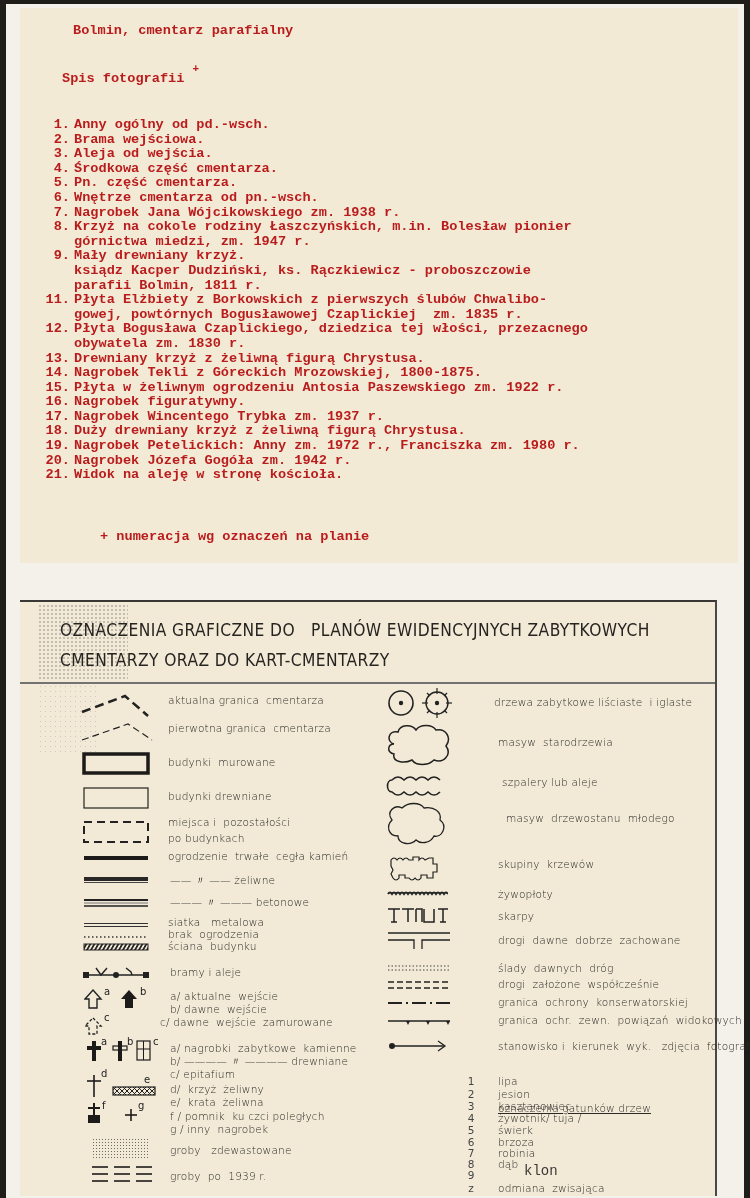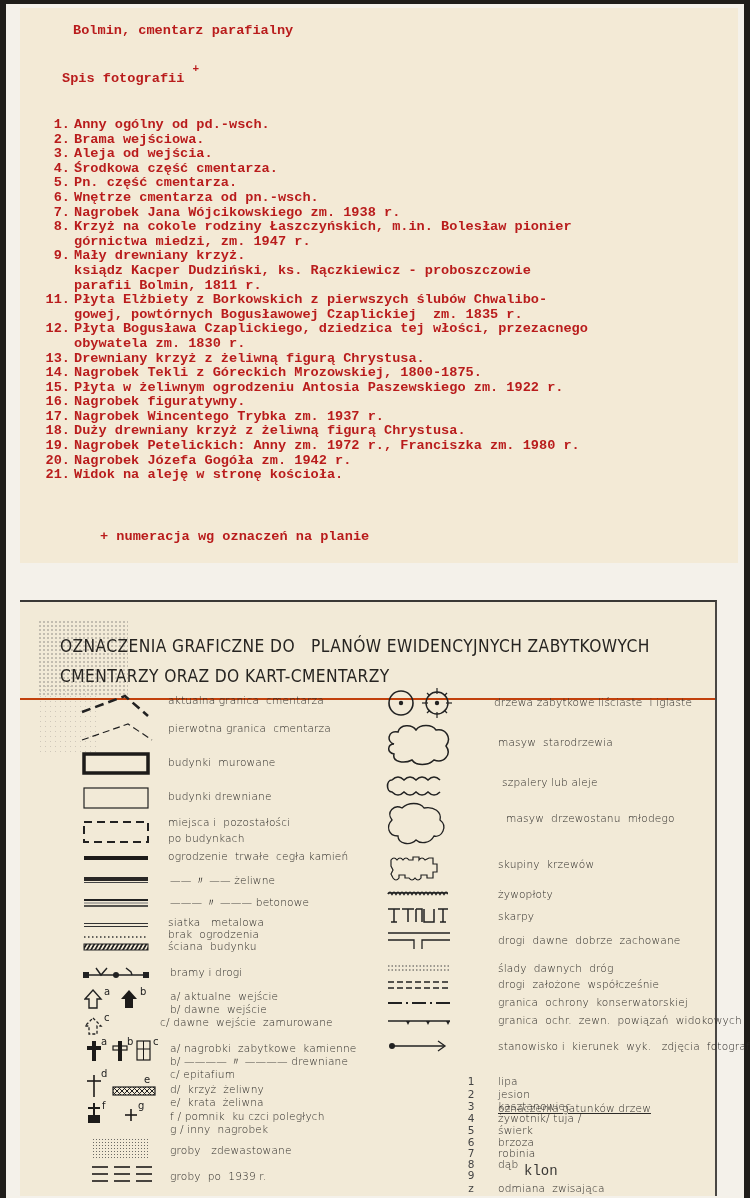--- a/index.html
+++ b/index.html
@@ -29,22 +29,22 @@
   .photo-list .txt { padding-left:4px; white-space:pre; }
   .footnote { position:absolute; left:80px; top:522px; }
 
   .sheet-bottom {
     position:absolute; left:20px; top:600px; width:695px; height:594px;
     background:#f2ead7;
     border-top:2px solid #3a3835;
     border-right:2px solid #4a4744;
   }
   .bl-head {
-    position:absolute; left:0; top:16px; right:0; height:80px;
-    border-bottom:2px solid #c2410c;
+    position:absolute; left:0; top:0; right:0; height:80px;
+    border-bottom:2px solid #737373;
   }
   .speckle {
     position:absolute; left:18px; top:2px; width:90px; height:76px;
     background-image:radial-gradient(#8a8680 0.8px, transparent 1px);
     background-size:4px 4px; opacity:.45;
   }
   .speckle2 {
     position:absolute; left:18px; top:82px; width:60px; height:70px;
     background-image:radial-gradient(#9a958f 0.7px, transparent 1px);
     background-size:5px 5px; opacity:.4;
@@ -257,21 +257,21 @@
   <div class="item" style="left:148px;top:338px">ściana  budynku</div>
 
   <svg class="sym" style="left:62px;top:362px" width="70" height="16">
     <line x1="3" y1="11" x2="66" y2="11" stroke="#222" stroke-width="1.4"></line>
     <rect x="1" y="8" width="6" height="6" fill="#222"></rect>
     <circle cx="34" cy="11" r="3" fill="#222"></circle>
     <rect x="61" y="8" width="6" height="6" fill="#222"></rect>
     <polyline points="14,4 19,11 25,4" fill="none" stroke="#222" stroke-width="1.4"></polyline>
     <polyline points="44,4 49,8 50,11" fill="none" stroke="#222" stroke-width="1.4"></polyline>
   </svg>
-  <div class="item" style="left:150px;top:364px">bramy i drogi</div>
+  <div class="item" style="left:150px;top:364px">bramy i aleje</div>
 
   <svg class="sym" style="left:64px;top:386px" width="20" height="22">
       <polygon points="9,2 17,11 13,11 13,20 5,20 5,11 1,11" fill="none" stroke="#222" stroke-width="1.4"></polygon>
     </svg>
   <span class="sub" style="left:84px;top:384px">a</span>
   <svg class="sym" style="left:100px;top:386px" width="20" height="22">
       <polygon points="9,2 17,11 13,11 13,20 5,20 5,11 1,11" fill="#1d1b19"></polygon>
     </svg>
   <span class="sub" style="left:120px;top:384px">b</span>
   <div class="item" style="left:150px;top:388px">a/ aktualne  wejście</div>

